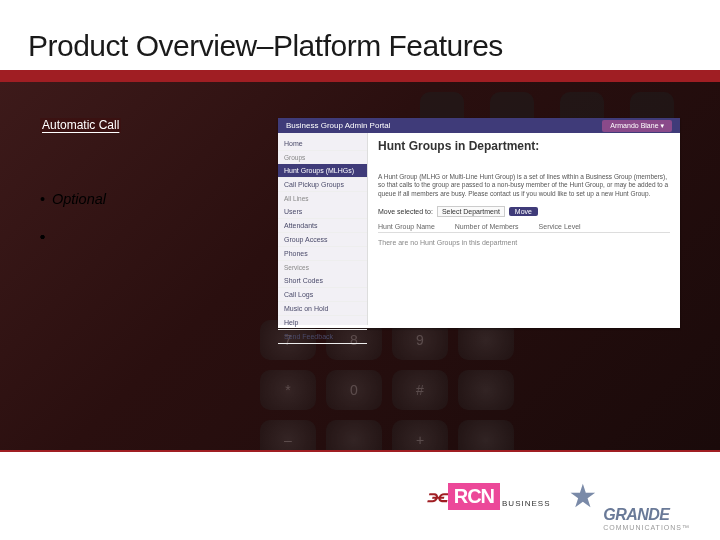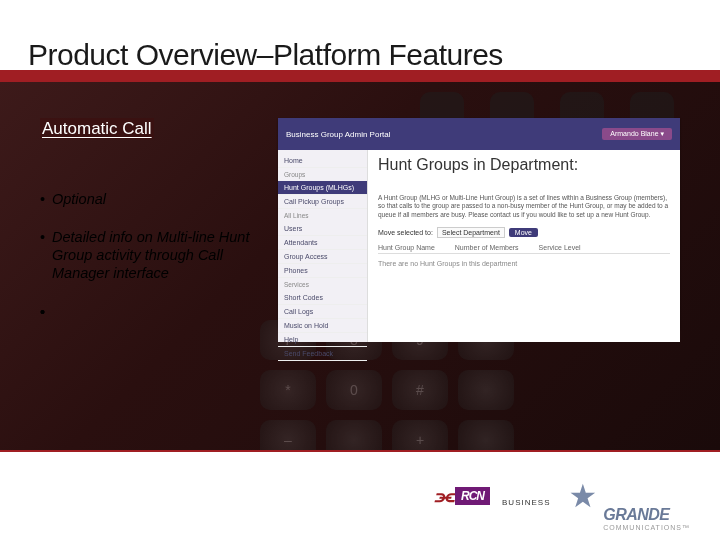--- a/index.html
+++ b/index.html
@@ -1,67 +1,67 @@
 <!DOCTYPE html>
 <html><head>
 <meta charset="utf-8">
 <style>
   * { margin: 0; padding: 0; box-sizing: border-box; }
   body { width: 720px; height: 540px; font-family: Arial, sans-serif; overflow: hidden; position: relative; background: #fff; }
 
   .slide { width: 720px; height: 540px; position: relative; }
 
-  .title-bar { position: absolute; top: 16px; left: 0; right: 0; height: 78px; background: #fff; display: flex; align-items: center; padding-left: 28px; }
+  .title-bar { position: absolute; top: 7px; left: 0; right: 0; height: 78px; background: #fff; display: flex; align-items: center; padding-left: 28px; }
   .title-bar h1 { font-size: 30px; font-weight: 400; color: #1a1a1a; letter-spacing: -0.5px; }
   .red-stripe { position: absolute; top: 70px; left: 0; right: 0; height: 12px; background: #a01e23; }
 
   .bg-area { position: absolute; top: 82px; left: 0; right: 0; bottom: 90px; background: linear-gradient(135deg, #3d1a1a 0%, #2a0f0f 40%, #1a0a0a 100%); overflow: hidden; }
   .bg-phone { position: absolute; inset: 0; opacity: 0.6; }
   .phone-icon { position: absolute; width: 44px; height: 44px; background: rgba(30,30,30,0.85); border-radius: 10px; top: 10px; }
   .phone-icon.i1 { left: 420px; }
   .phone-icon.i2 { left: 490px; }
   .phone-icon.i3 { left: 560px; }
   .phone-icon.i4 { left: 630px; }
   .phone-label { position: absolute; top: 60px; color: #c8c8c8; font-size: 10px; font-style: italic; font-family: Georgia, serif; }
   .phone-label.l1 { left: 388px; }
   .phone-label.l2 { left: 478px; }
   .phone-label.l3 { left: 550px; }
   .keypad { position: absolute; bottom: -10px; left: 260px; display: grid; grid-template-columns: repeat(4, 56px); gap: 10px; opacity: 0.55; }
   .key { width: 56px; height: 40px; background: radial-gradient(circle, #555 0%, #222 100%); border-radius: 10px; display:flex; align-items:center; justify-content:center; color:#ccc; font-size:14px; }
 
-  .subtitle { position: absolute; top: 36px; left: 40px; font-size: 17px; color: #fff; line-height: 1.25; text-decoration: underline; text-underline-offset: 3px; background: rgba(60,15,15,0.7); padding: 0 2px; }
+  .subtitle { position: absolute; top: 36px; left: 40px; font-size: 12px; color: #fff; line-height: 1.25; text-decoration: underline; text-underline-offset: 3px; background: rgba(60,15,15,0.7); padding: 0 2px; }
 
   .bullets { position: absolute; top: 108px; left: 40px; width: 230px; list-style: none; }
   .bullets li { color: #000; background: rgba(255,255,255,0.0); font-size: 14.5px; line-height: 1.25; margin-bottom: 20px; padding-left: 12px; position: relative; }
   .bullets li .dot { position: absolute; left: 0; top: 0; }
   .bullets li span.txt { display: inline; font-style: italic; }
   .bullets-bg { position: absolute; top: 100px; left: 30px; width: 245px; height: 260px; }
 
   .screenshot { position: absolute; top: 36px; left: 278px; width: 402px; height: 210px; background: #fff; box-shadow: 0 1px 2px rgba(0,0,0,0.4); font-size: 7px; color: #333; }
-  .ss-header { height: 32px; background: #3f3b79; display: flex; align-items: center; justify-content: space-between; padding: 0 8px; color: #fff; font-size: 8px; }
+  .ss-header { height: 15px; background: #3f3b79; display: flex; align-items: center; justify-content: space-between; padding: 0 8px; color: #fff; font-size: 8px; }
   .ss-header .user { background: #8a4a8a; padding: 2px 8px; border-radius: 2px; font-size: 7px; }
   .ss-body { display: flex; height: calc(100% - 18px); }
   .ss-sidebar { width: 90px; background: #f2f0f5; border-right: 1px solid #ddd; padding: 4px 0; }
   .ss-sidebar .item { padding: 3px 6px; font-size: 7px; color: #4a4a6a; border-bottom: 1px solid #eee; white-space: nowrap; overflow: hidden; text-overflow: ellipsis; }
   .ss-sidebar .item.active { background: #3f3b79; color: #fff; }
   .ss-sidebar .section { padding: 3px 6px; font-size: 6.5px; color: #888; }
   .ss-main { flex: 1; padding: 6px 10px; background: #fff; }
-  .ss-main h3 { font-size: 16px; color: #333; margin-bottom: 20px; font-weight: 400; }
+  .ss-main h3 { font-size: 12px; color: #333; margin-bottom: 20px; font-weight: 700; }
   .ss-main .desc { font-size: 6.5px; color: #555; line-height: 1.3; margin-bottom: 8px; }
   .ss-toolbar { display: flex; align-items: center; gap: 4px; font-size: 7px; margin-bottom: 6px; }
   .ss-toolbar .sel { border: 1px solid #ccc; padding: 1px 4px; background: #fafafa; }
   .ss-toolbar .btn { background: #3f3b79; color: #fff; padding: 1px 6px; border-radius: 2px; }
   .ss-table-head { display: flex; font-size: 7px; color: #666; border-bottom: 1px solid #ddd; padding-bottom: 2px; gap: 20px; }
   .ss-empty { font-size: 7px; color: #888; padding-top: 6px; }
 
   .footer { position: absolute; bottom: 0; left: 0; right: 0; height: 90px; background: #fff; border-top: 2px solid #a01e23; display: flex; align-items: center; justify-content: flex-end; padding-right: 30px; gap: 18px; }
   .logo-rcn { display: flex; align-items: center; gap: 2px; }
   .rcn-swoosh { color: #a01e23; font-weight: bold; font-size: 22px; font-style: italic; letter-spacing: -1px; }
-  .rcn-box { background: #701a75; color: #fff; font-weight: 900; font-size: 12px; padding: 2px 6px; font-style: italic; letter-spacing: -1px; }
-  .rcn-sub { font-size: 8px; color: #333; letter-spacing: 1px; margin-left: 10px; align-self: flex-end; margin-bottom: 2px; }
+  .rcn-box { background: #ec4899; color: #fff; font-weight: 900; font-size: 20px; padding: 2px 6px; letter-spacing: -1px; }
+  .rcn-sub { font-size: 8px; color: #333; letter-spacing: 1px; margin-left: 0; align-self: flex-end; margin-bottom: 2px; }
   .logo-grande { display: flex; align-items: center; gap: 6px; }
   .star { color: #7a8aa8; font-size: 32px; line-height: 1; }
   .grande-text { display: flex; flex-direction: column; margin-top: 44px; }
   .grande-main { color: #6a7a98; font-weight: 900; font-size: 16px; font-style: italic; letter-spacing: -0.5px; }
   .grande-sub { color: #999; font-size: 7px; letter-spacing: 1px; }
 </style>
 </head>
 <body>
 
 <div class="slide">
@@ -96,21 +96,21 @@
       </div>
     </div>
 
     <div class="subtitle">
       <span>Automatic Call</span><br>
     </div>
 
     <div class="bullets-bg"></div>
     <ul class="bullets">
       <li><span class="dot">•</span><span class="txt">Optional</span></li>
-      <li><span class="dot">•</span><span class="txt">Detailed info on Multi-line Hunt Group activity through Call Manager interface</span></li>
+      <li><span class="dot">•</span></li>
       <li><span class="dot">•</span></li>
       <li><span class="dot">•</span></li>
     </ul>
 
     <div class="screenshot">
       <div class="ss-header">
         <span>Business Group Admin Portal</span>
         <span class="user">Armando Blane ▾</span>
       </div>
       <div class="ss-body">

